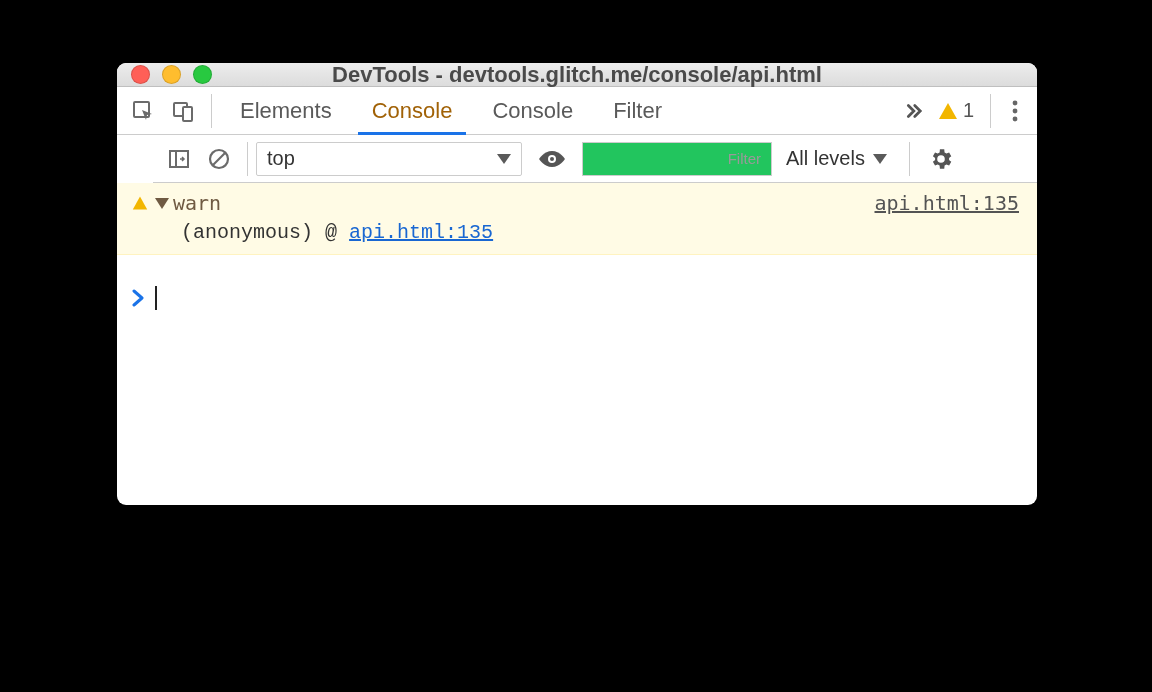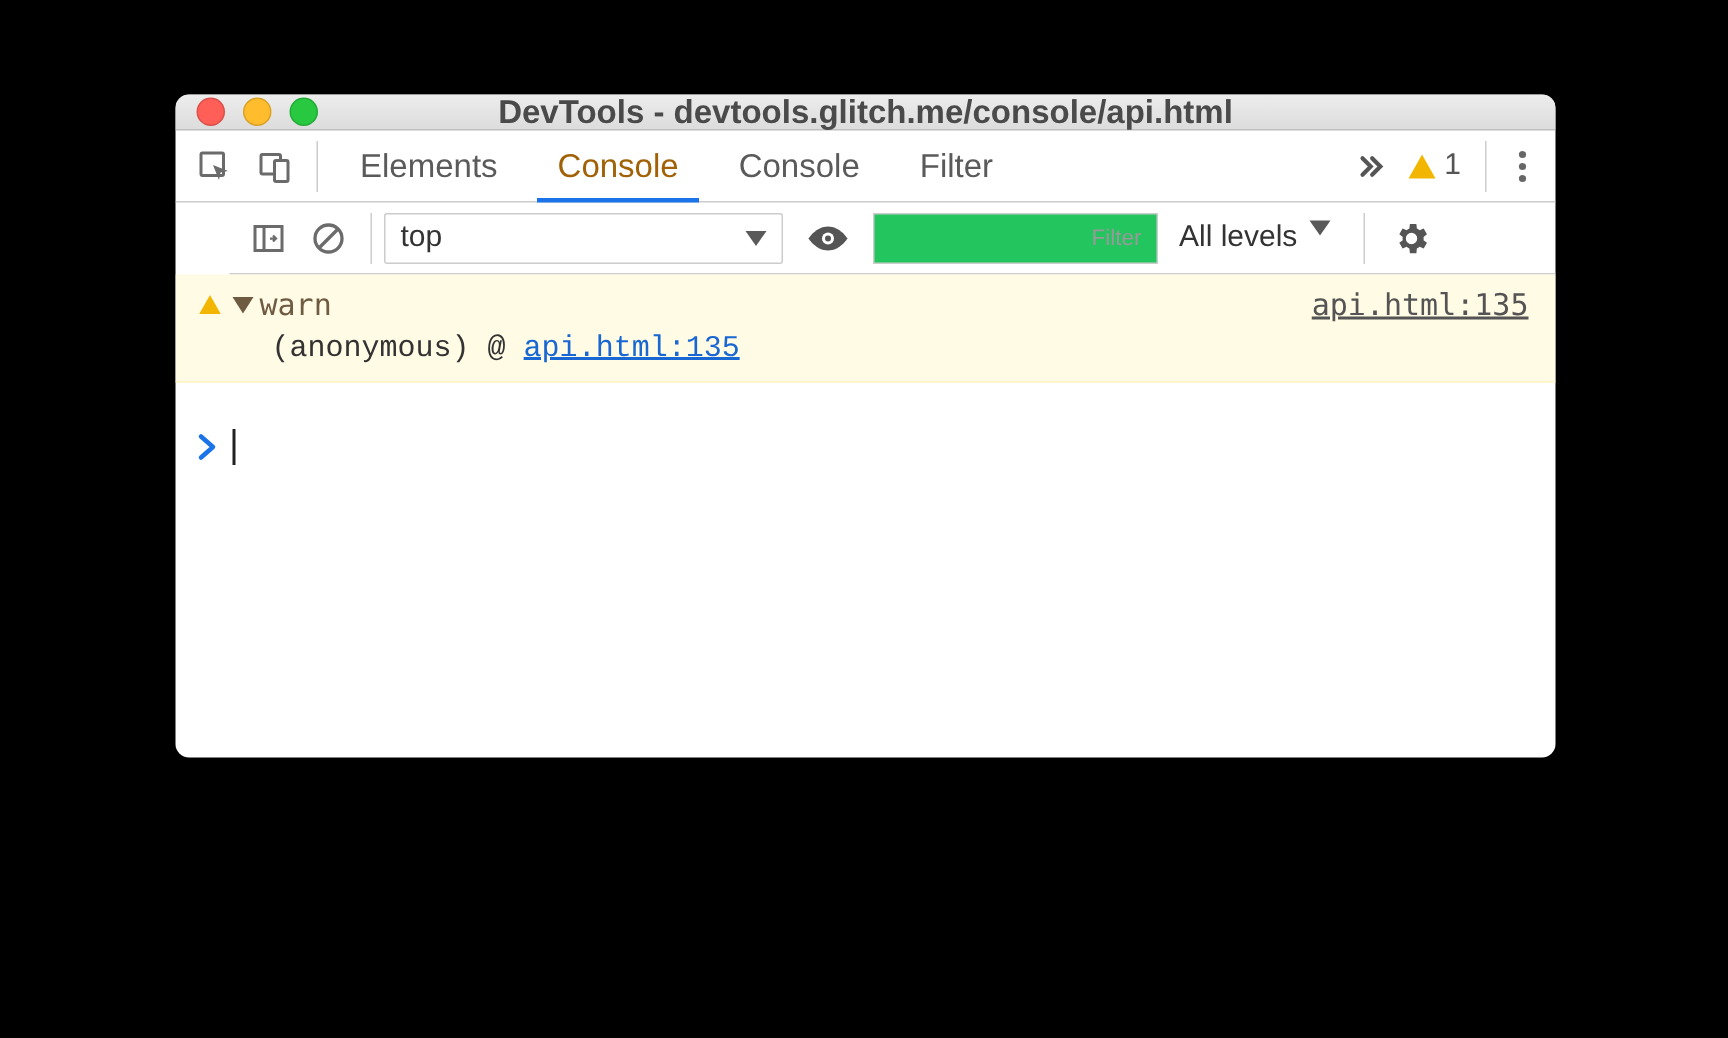--- a/index.html
+++ b/index.html
@@ -127,21 +127,21 @@
     height: 34px;
     width: 190px;
     font-size: 15px;
     padding: 0 10px;
     color: #333;
     background: #22c55e;
     text-align: right;
   }
   .filter-input::placeholder { color: #999; }
   .levels {
-    display: flex; align-items: flex-start; gap: 8px;
+    display: flex; align-items: center; gap: 8px;
     font-size: 20px; color: #333; padding: 0 14px;
   }
   .caret-down {
     width: 0; height: 0;
     border-left: 7px solid transparent;
     border-right: 7px solid transparent;
     border-top: 10px solid #5a5a5a;
   }
   .gear { color: #555; padding: 0 10px; }
   

